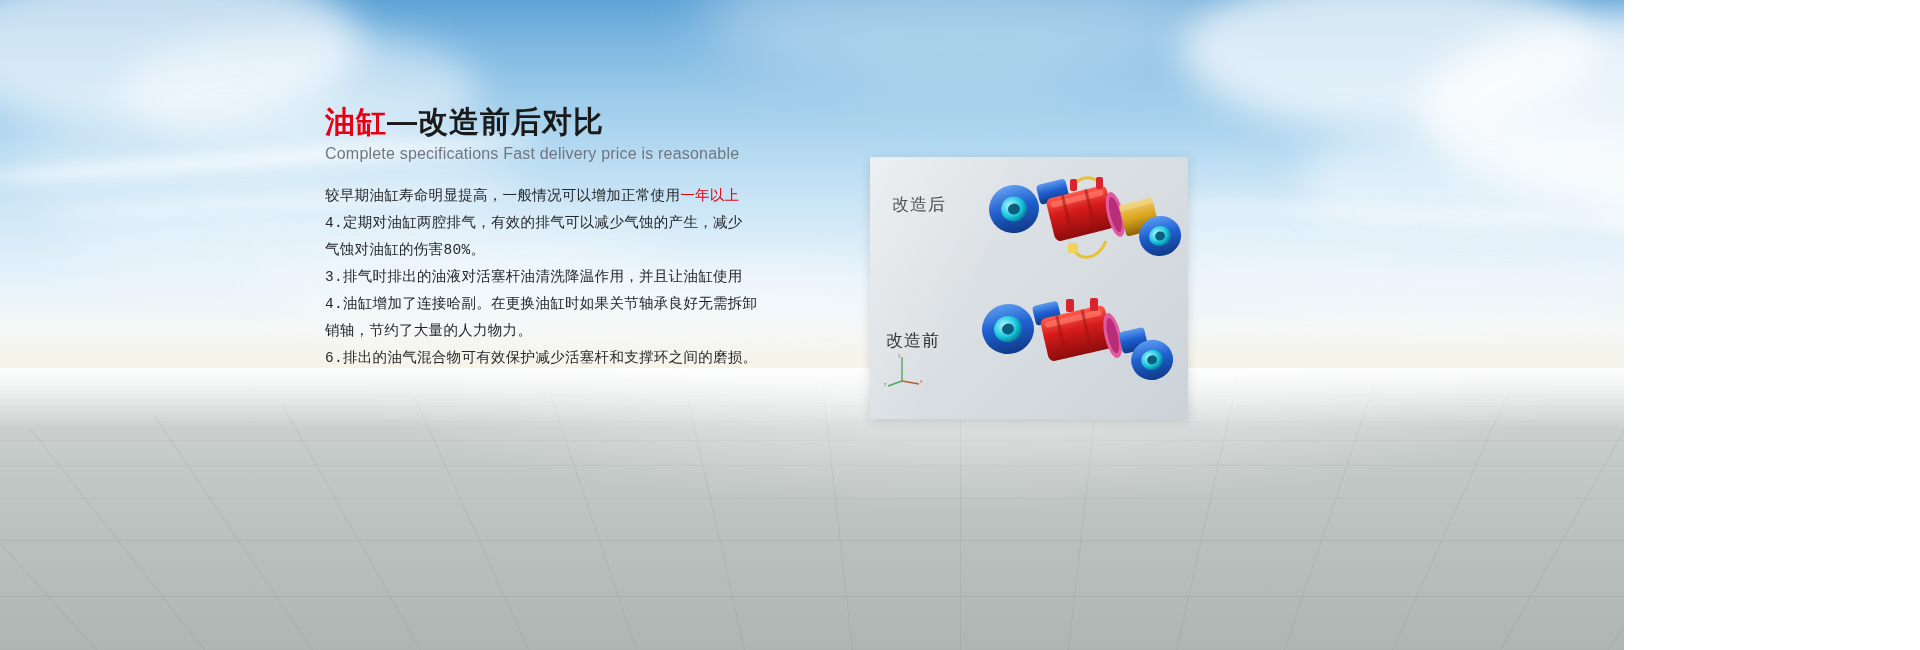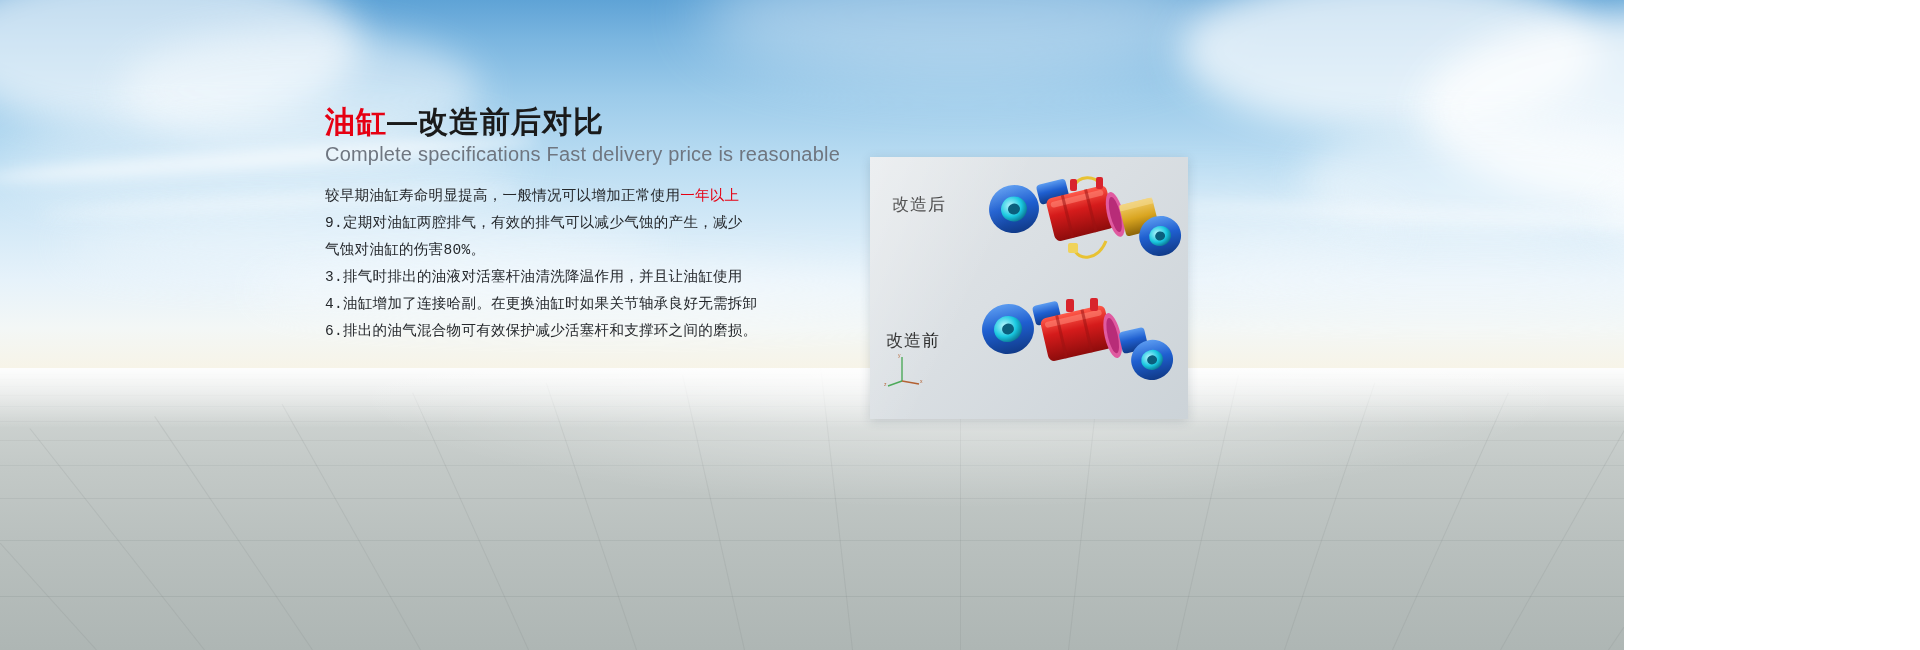--- a/index.html
+++ b/index.html
@@ -112,21 +112,21 @@
     font-size: 30px;
     font-weight: bold;
     letter-spacing: 1px;
     line-height: 36px;
     color: #1a1a1a;
     white-space: nowrap;
   }
   .title .hl { color: #e60012; }
   .subtitle {
     margin-top: 4px;
-    font-size: 20px;
+    font-size: 16px;
     color: #6f7680;
     letter-spacing: .2px;
     line-height: 20px;
     white-space: nowrap;
   }
   .body-text {
     margin-top: 19px;
     font-size: 14.5px;
     color: #25282c;
     line-height: 27px;
@@ -229,24 +229,25 @@
   <div class="content">
 
     <div class="title">
       <span class="hl">油缸</span><span>—改造前后对比</span>
     </div>
 
     <div class="subtitle">Complete specifications Fast delivery price is reasonable</div>
 
     <div class="body-text" id="body-text">
         <p><span>较早期油缸寿命明显提高，一般情况可以增加正常使用</span><span class="hl">一年以上</span></p>
-        <p><span>9.定期对油缸两腔排气，有效的排气可以减少气蚀的产生，减少</span></p>
+        <p><span>4.定期对油缸两腔排气，有效的排气可以减少气蚀的产生，减少</span></p>
         <p><span>气蚀对油缸的伤害80%。</span></p>
         <p><span>3.排气时排出的油液对活塞杆油清洗降温作用，并且让油缸使用</span></p>
         <p><span>4.油缸增加了连接哈副。在更换油缸时如果关节轴承良好无需拆卸</span></p>
+        <p><span>销轴，节约了大量的人力物力。</span></p>
         <p><span>6.排出的油气混合物可有效保护减少活塞杆和支撑环之间的磨损。</span></p>
       </div>
   </div>
 
   <div class="panel">
 
     <div class="panel-label label-after">改造后</div>
     <div class="panel-label label-before">改造前</div>
 
     <div class="cad cad-top">

